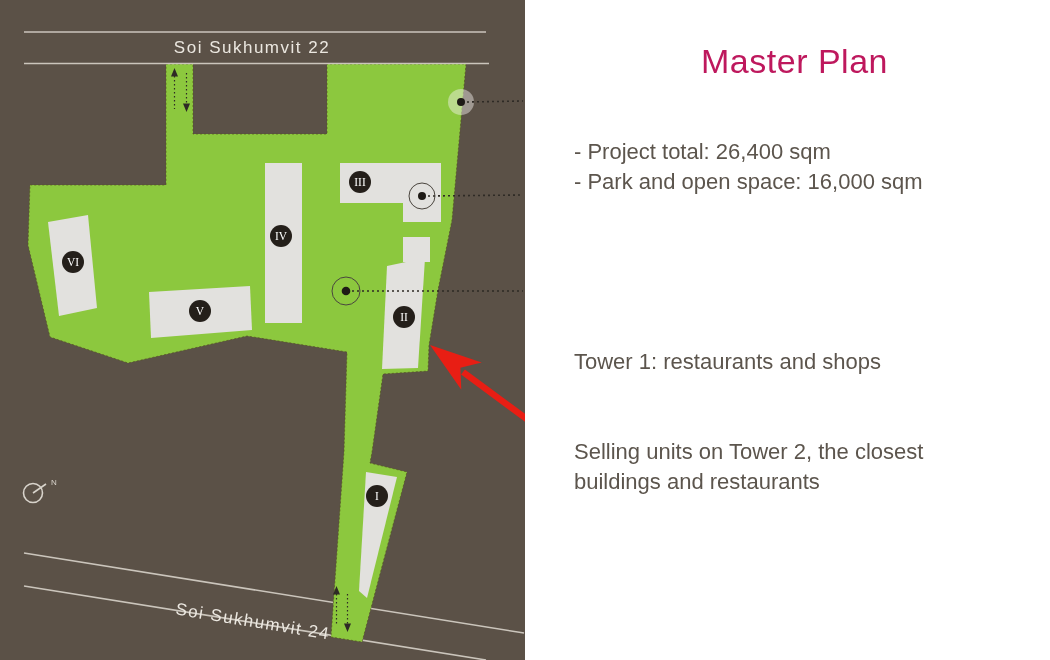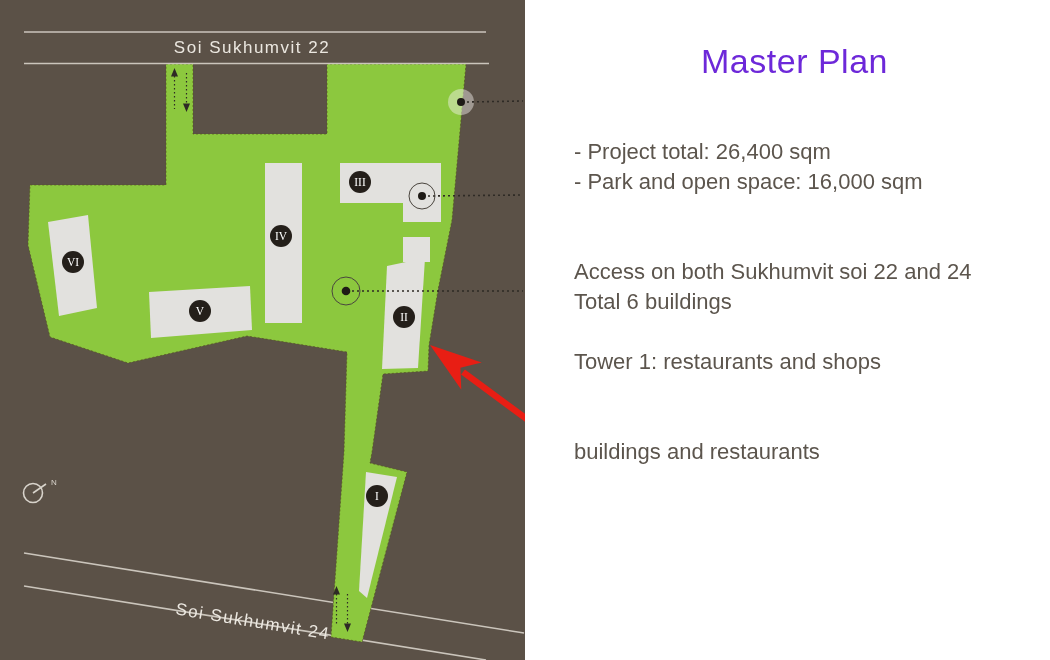--- a/index.html
+++ b/index.html
@@ -4,21 +4,21 @@
 <style>
   html,body{margin:0;padding:0;background:#ffffff;}
   .stage{
     position:relative;width:1050px;height:660px;overflow:hidden;
     background:#ffffff;font-family:"Liberation Sans",sans-serif;
   }
   .map-wrap{position:absolute;left:0;top:0;width:525px;height:660px;}
   .panel{position:absolute;left:525px;top:0;width:525px;height:660px;background:#ffffff;}
   .panel-title{
     position:absolute;left:0;top:42px;width:525px;text-align:center;text-indent:14px;
-    font-size:34px;color:#6d28d9;letter-spacing:0.5px;
+    font-size:34px;color:#be185d;letter-spacing:0.5px;
   }
   .tgroup{position:absolute;left:574px;font-size:22px;line-height:30px;color:#5c554d;white-space:nowrap;}
   .tg1{top:137px;} .tg2{top:257px;} .tg3{top:347px;} .tg4{top:437px;}
   .road-label{font-size:17px;letter-spacing:1.5px;}
   .bld-num{font-family:"Liberation Serif",serif;font-size:11.5px;fill:#ffffff;}
   .dotline{stroke:#2e2a25;stroke-width:1.6;stroke-dasharray:2 3;fill:none;}
   .drive{stroke:#2e2a25;stroke-width:1.2;stroke-dasharray:1.5 2.5;fill:none;}
   .drivehead{fill:#2e2a25;}
 </style>
 </head>
@@ -115,26 +115,23 @@
 
   <div class="panel">
     <div class="panel-title">Master Plan</div>
   </div>
 
   <div class="tgroup tg1">
     <div>- Project total: 26,400 sqm</div>
     <div>- Park and open space: 16,000 sqm</div>
   </div>
 
-  <div class="tgroup tg2">
-    <div>Access on both Sukhumvit soi 22 and 24</div>
-    <div>Total 6 buildings</div>
-  </div>
 
   <div class="tgroup tg3">
     <div>Tower 1: restaurants and shops</div>
   </div>
 
   <div class="tgroup tg4">
+    <div>Selling units on Tower 2, the closest</div>
     <div>buildings and restaurants</div>
   </div>
 
 </div>
 
 </body></html>

